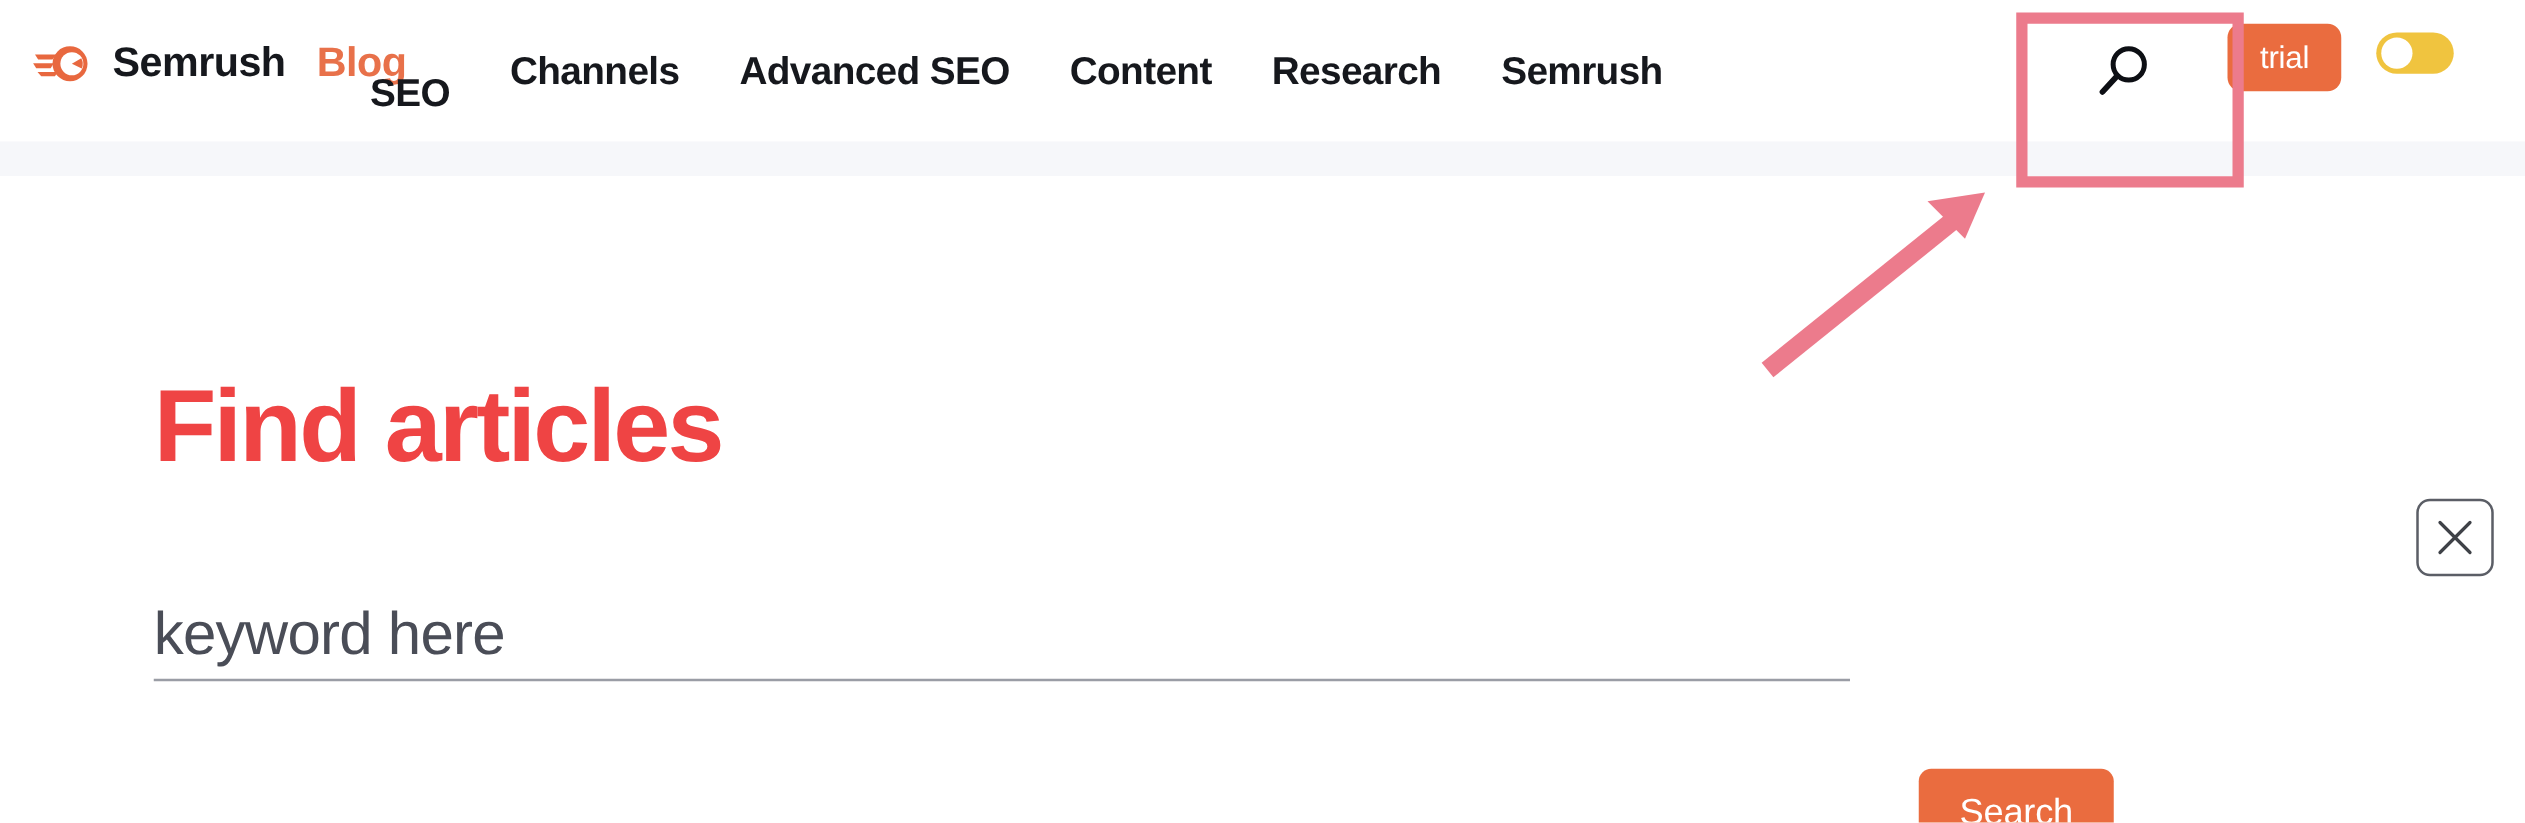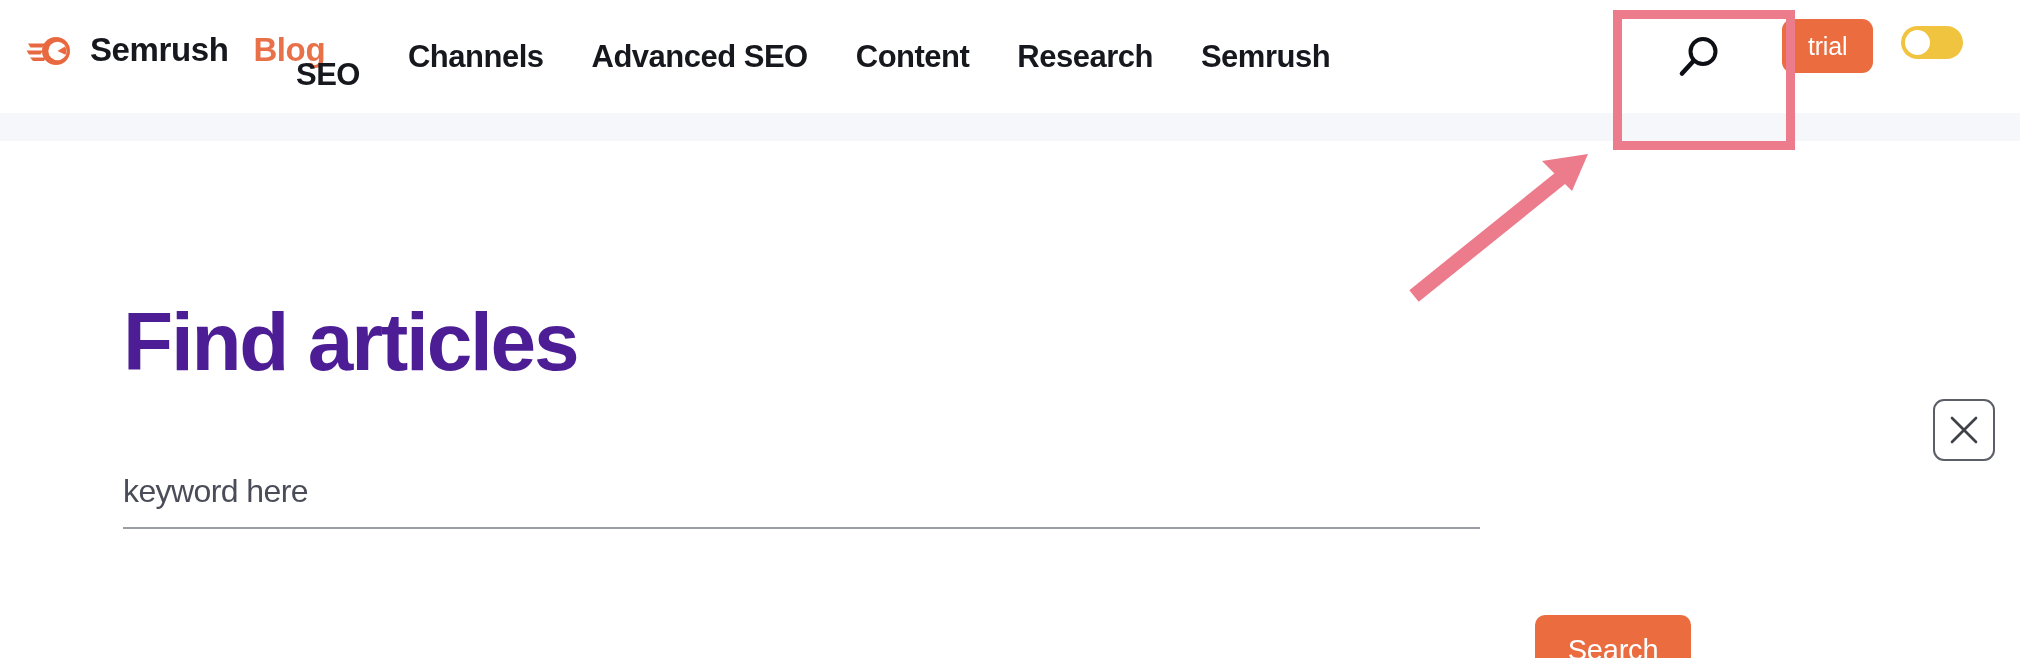--- a/index.html
+++ b/index.html
@@ -164,36 +164,36 @@
   }
 
   .panel-title {
     position: absolute;
     left: 123px;
     top: 155px;
     font-size: 82px;
     line-height: 92px;
     font-weight: 700;
     letter-spacing: -2.2px;
-    color: #4c1d95;
+    color: #ef4444;
     white-space: nowrap;
   }
 
   .search-field {
     position: absolute;
     left: 123px;
-    top: 324px;
+    top: 340px;
     width: 1357px;
     height: 64px;
     border: none;
     border-bottom: 2px solid #9a9da5;
     background: transparent;
     outline: none;
     font-family: "Liberation Sans", sans-serif;
-    font-size: 32px;
+    font-size: 48px;
     letter-spacing: -0.6px;
     color: #4a4d57;
     padding: 0 0 10px 0;
   }
   .search-field::placeholder {
     color: #4a4d57;
     opacity: 1;
   }
 
   .search-submit {

